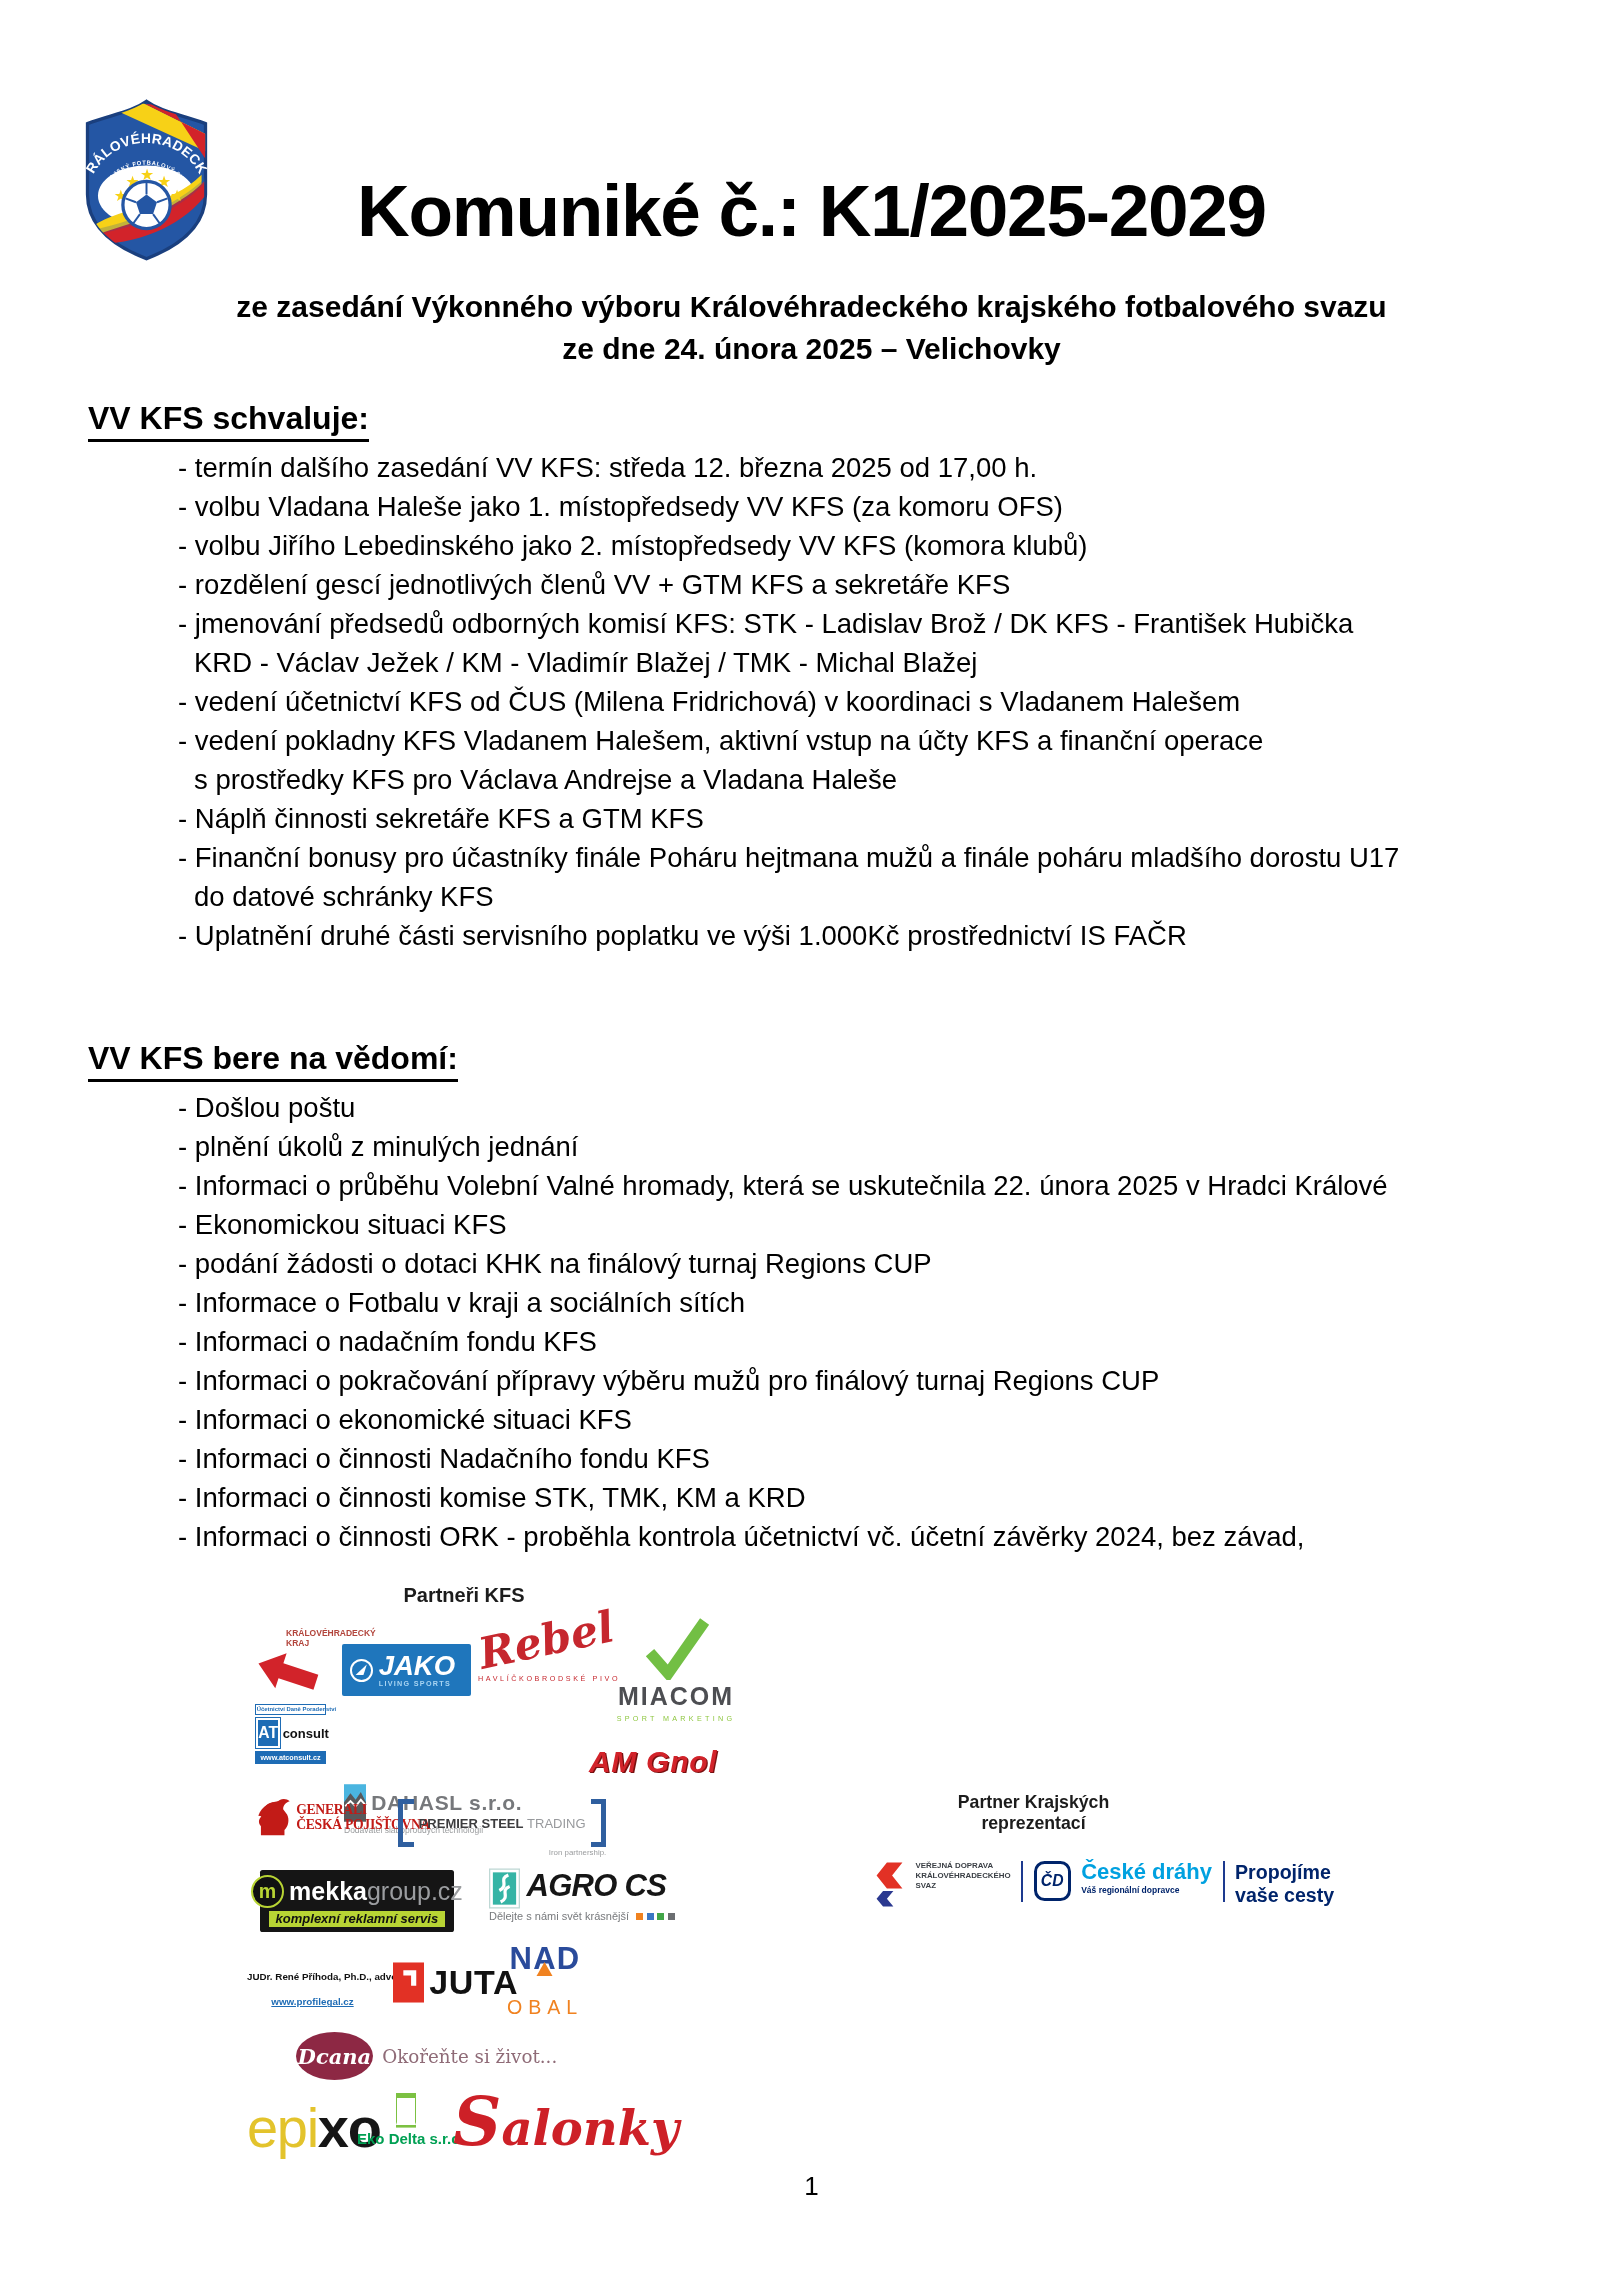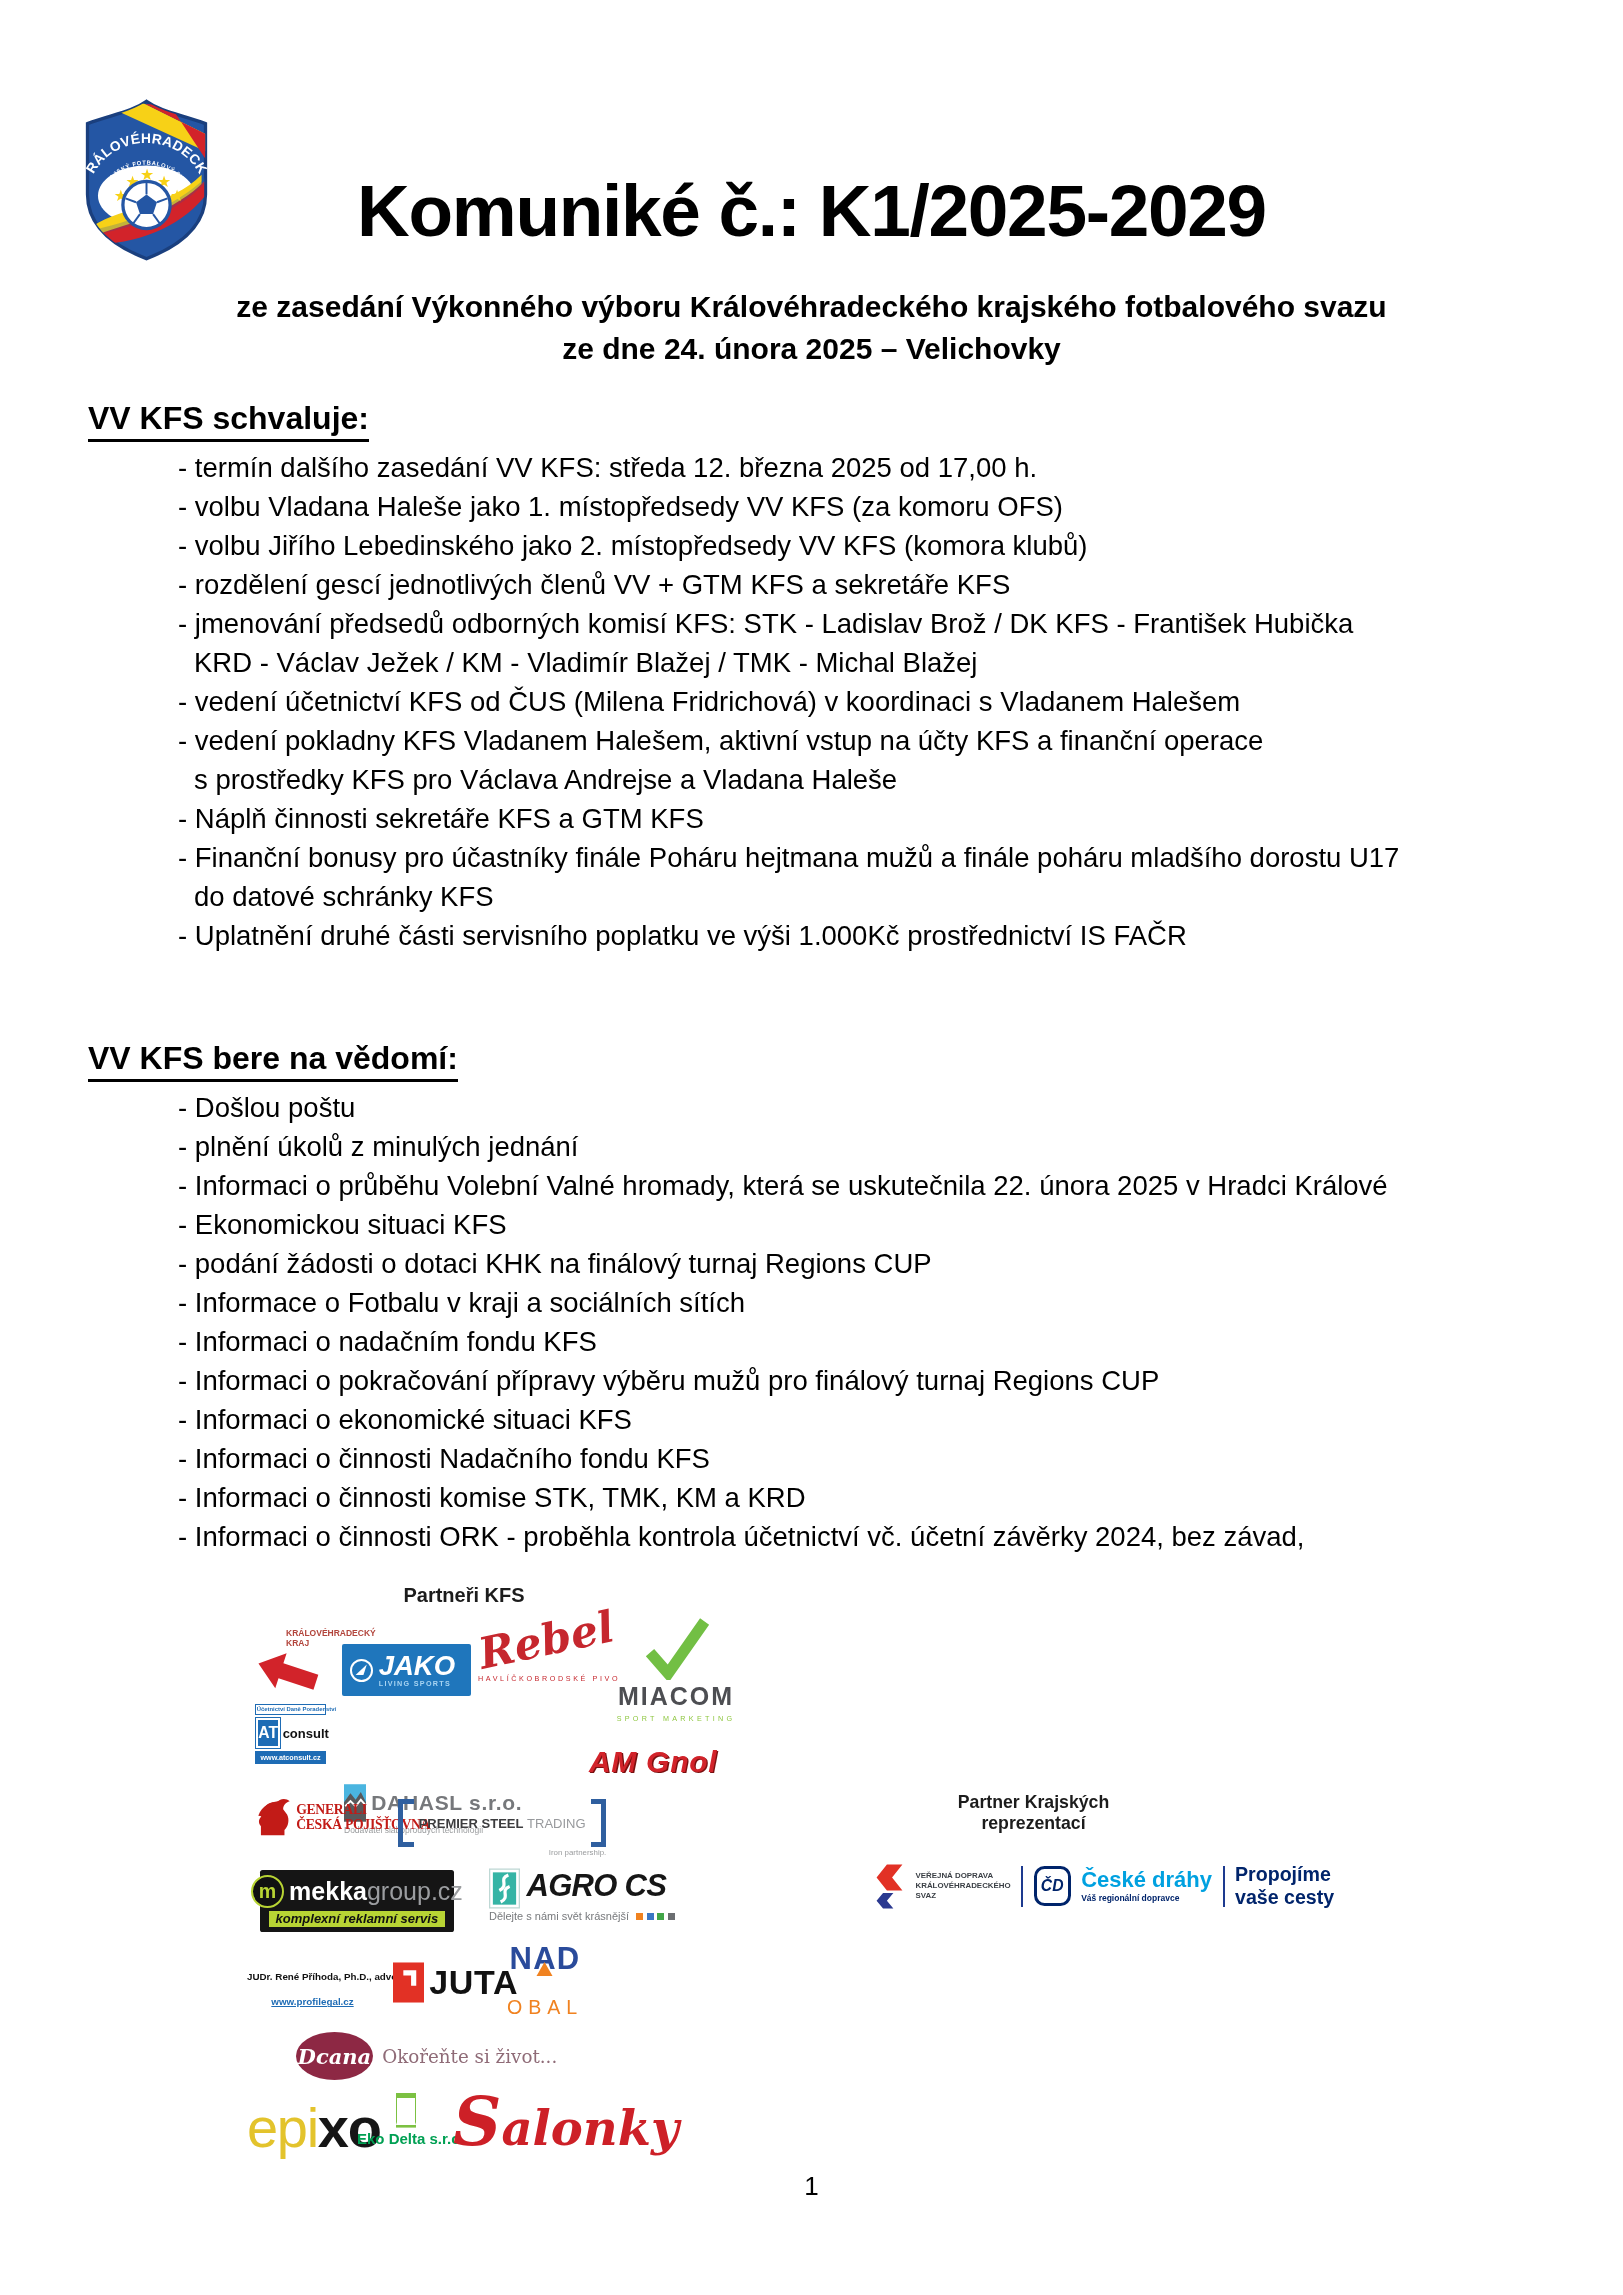--- a/index.html
+++ b/index.html
@@ -97,21 +97,21 @@
   .epx-y{color:#e3c32c;font-weight:300;} .epx-b{color:#161616;font-weight:900;}
   
   .eko{text-align:center;}
   .eko-ic{display:inline-block;width:18.3px;height:23.6px;border:1.3px solid #7cc142;border-top:5.9px solid #7cc142;
           border-bottom:3.9px solid #fff;box-shadow:0 2.6px 0 #7cc142;}
   .eko-name{color:#00a053;font-weight:900;font-size:15px;margin-top:3.9px;white-space:nowrap;}
   
   .sal{font-family:"DejaVu Serif",serif;font-style:italic;font-weight:bold;font-size:48px;color:#cd2027;}
   .sal::first-letter{font-size:67px;}
   
-  .rep-row{position:absolute;display:flex;align-items:center;gap:10.5px;}
+  .rep-row{position:absolute;display:flex;align-items:flex-start;gap:10.5px;}
   .rep-txt{font-size:7.9px;font-weight:bold;color:#3a3f45;line-height:9.8px;}
   .rep-div{width:2px;height:41px;background:#1d3a8f;}
   .cd-em{width:31px;height:34px;border:3.3px solid #00246b;border-radius:10.5px;color:#00246b;
          display:flex;align-items:center;justify-content:center;font-weight:900;font-style:italic;font-size:15.7px;}
   .cd-name{color:#00a1e0;font-weight:bold;font-size:22px;line-height:22px;}
   .cd-tag{color:#00246b;font-size:8.5px;font-weight:bold;margin-top:2px;}
   .cd-slogan{color:#00246b;font-weight:bold;font-size:19.6px;line-height:23px;}
   
   .pageno{position:absolute;left:0;right:0;top:2171px;text-align:center;font-size:26px;}
 </style>

